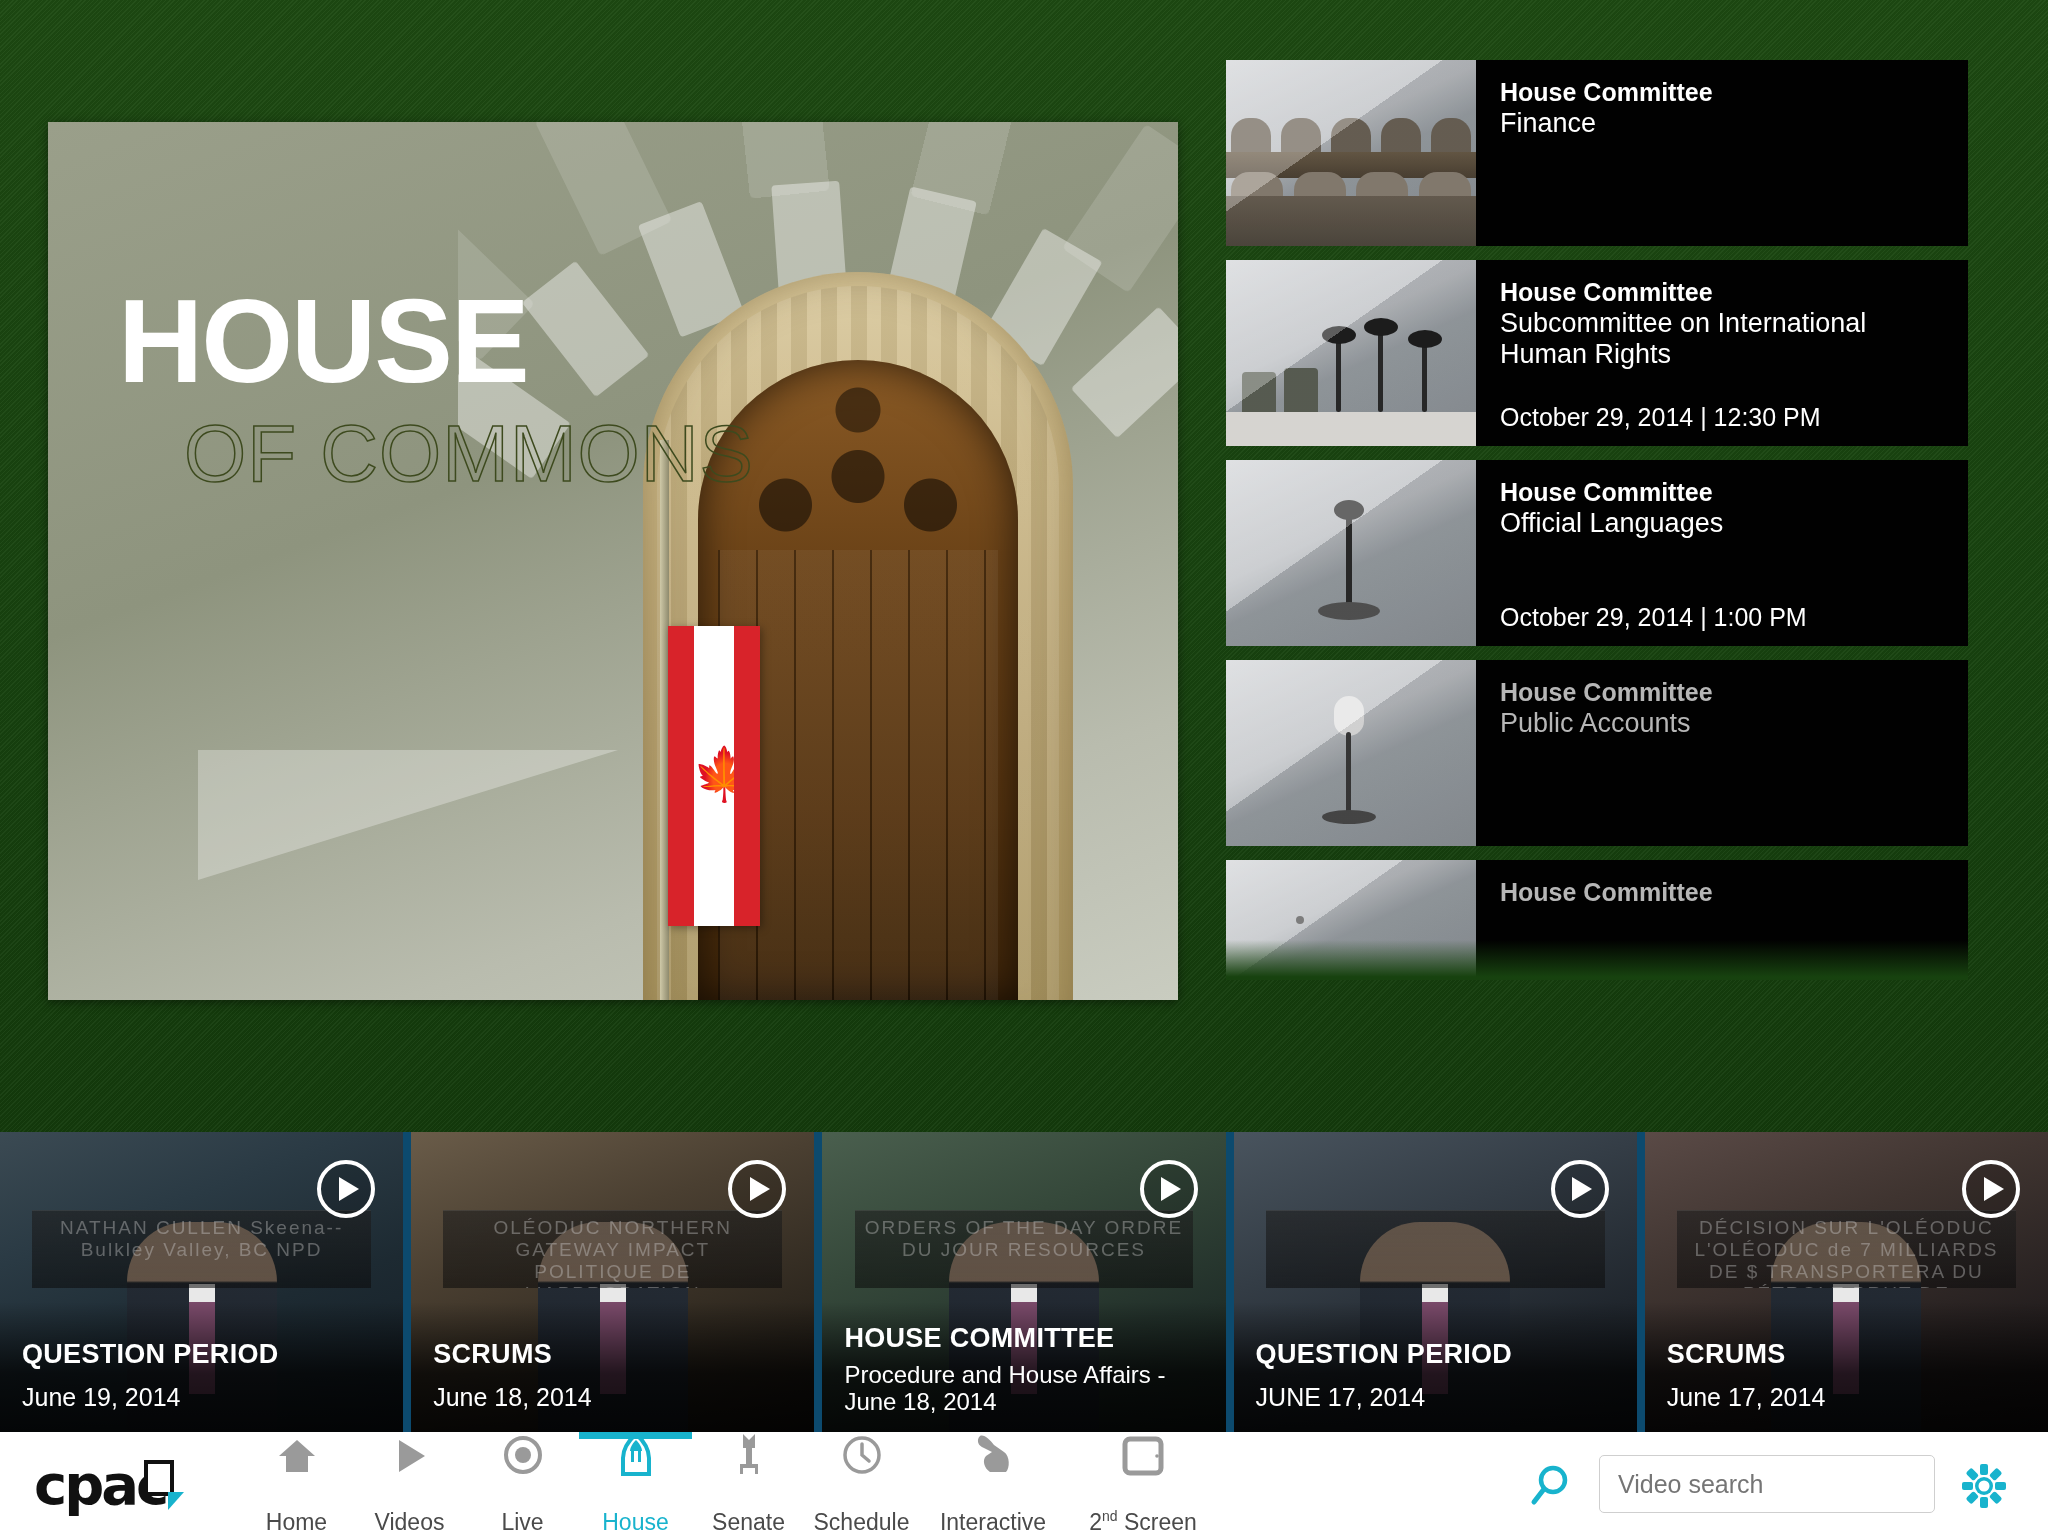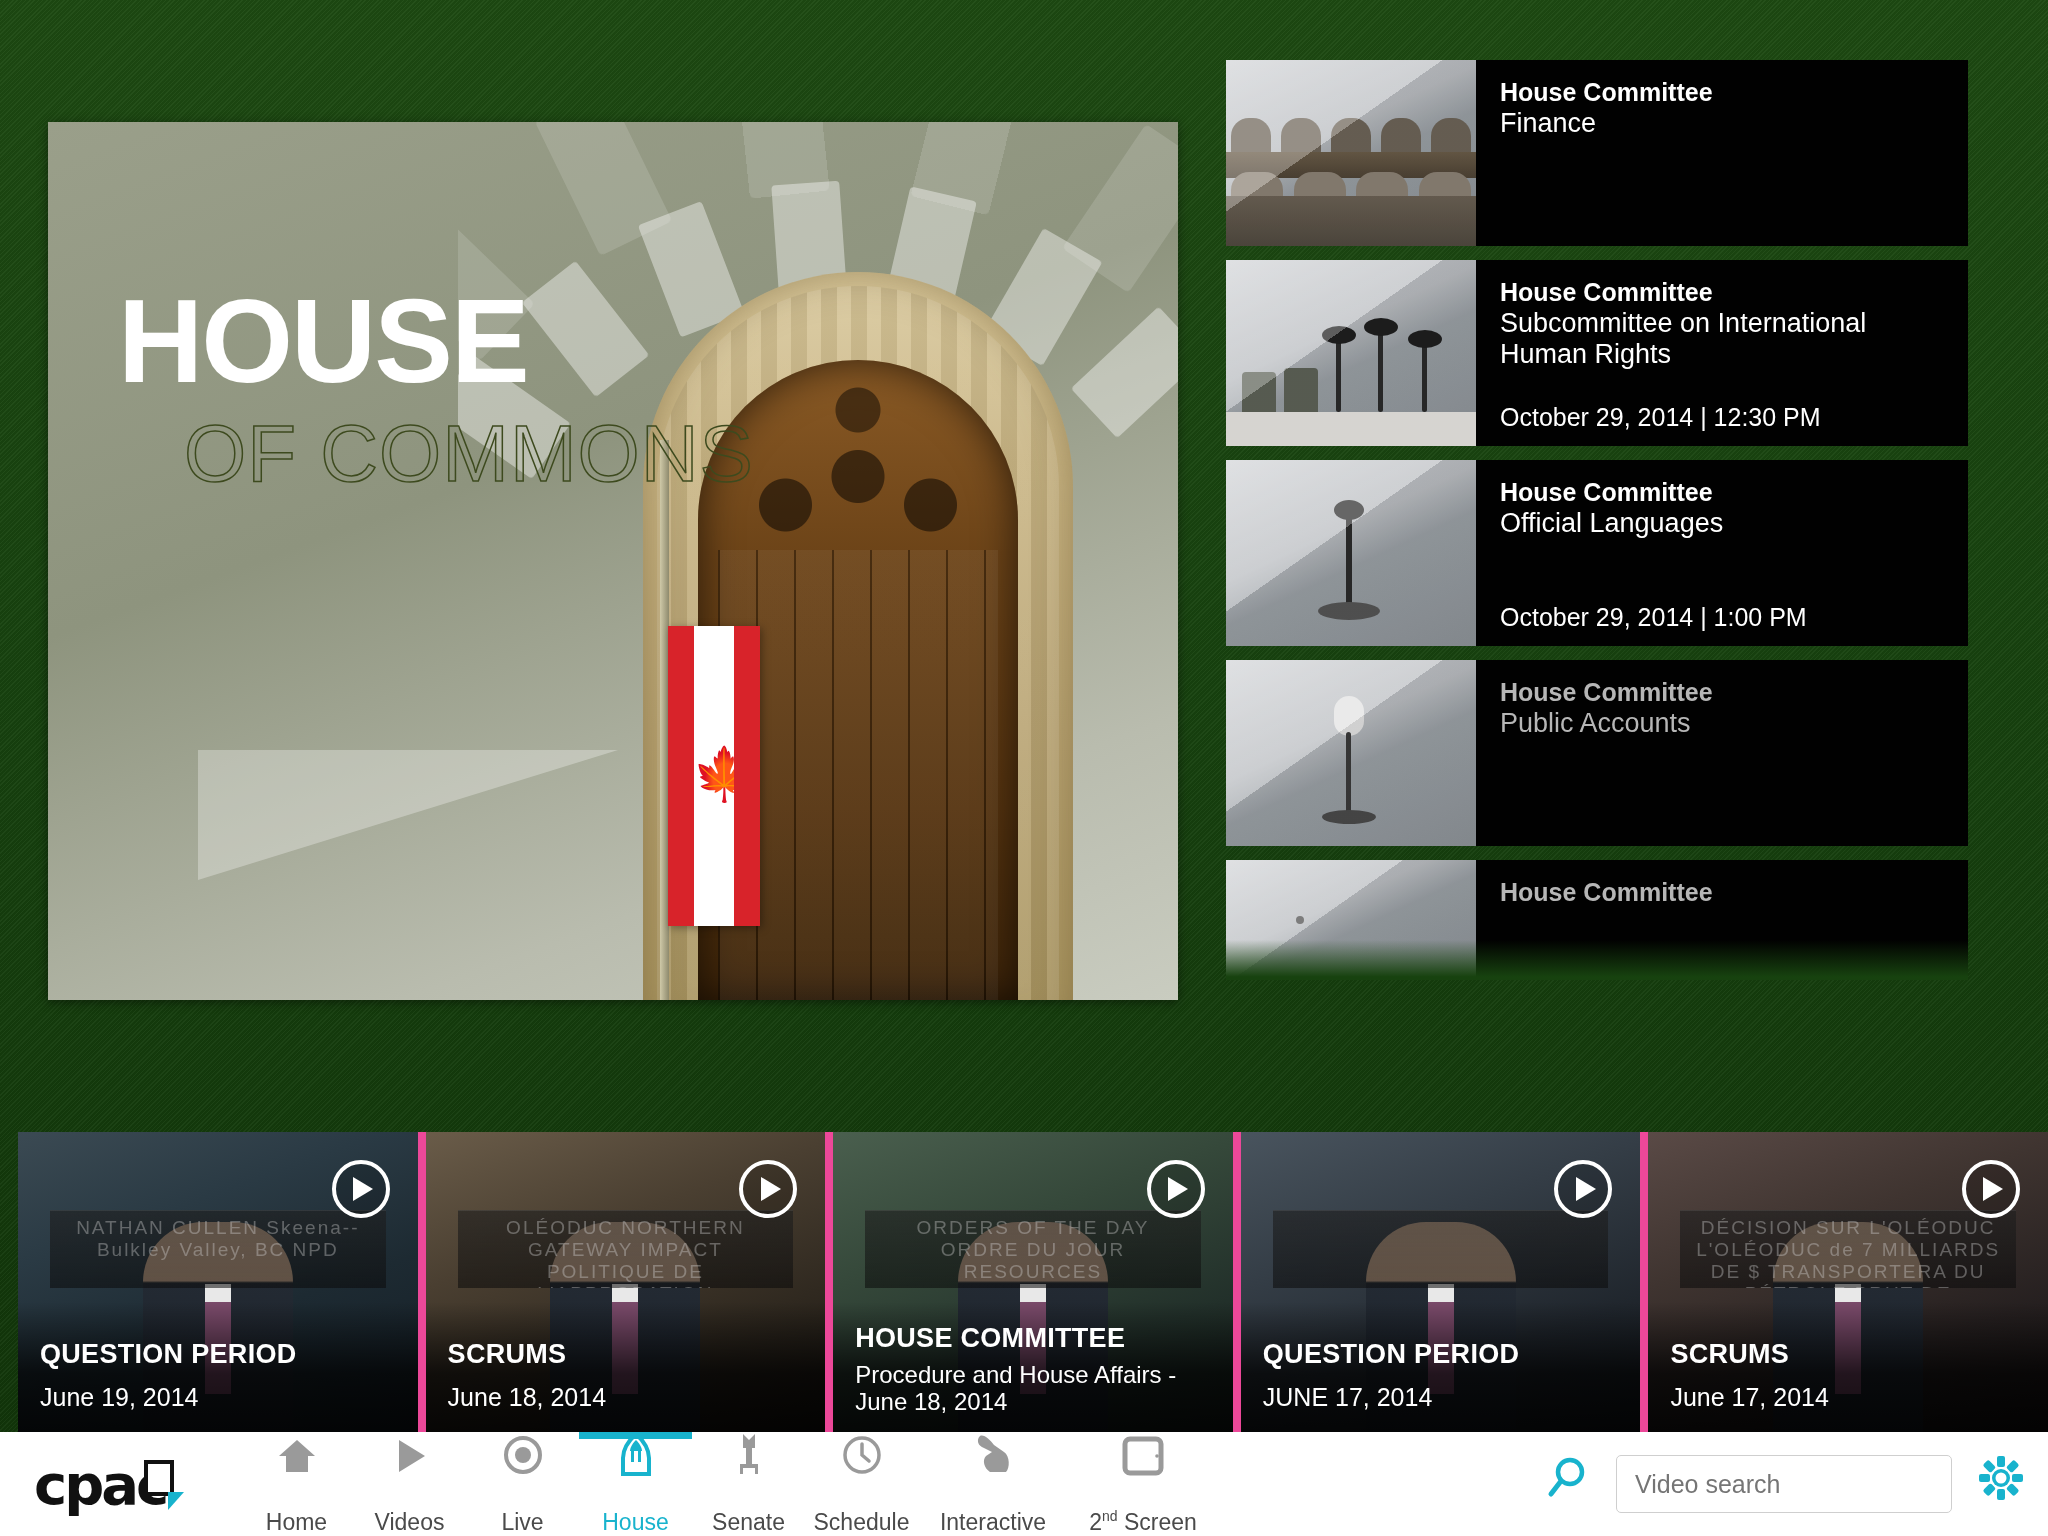--- a/index.html
+++ b/index.html
@@ -172,22 +172,22 @@
   .live-item.dim .meta{ color:#b6b6b6; }
   .live-item.last{ height:120px; }
   .fade-mask{
     position:absolute; left:0; right:0; bottom:0; height:40px;
     background:linear-gradient(180deg, rgba(23,66,15,0) 0%, rgba(23,66,15,1) 92%);
     pointer-events:none;
   }
 
   
   .strip{
-    position:absolute; left:18px; right:0; top:1132px; height:300px;
-    background:#ec4899; display:flex; gap:8px;
+    position:absolute; left:0; right:0; top:1132px; height:300px;
+    background:#0c4a6e; display:flex; gap:8px;
   }
   .vcard{
     position:relative; flex:1; overflow:hidden; background:#111;
   }
   .vcard .photo{ position:absolute; inset:0; }
   .p1{ background:linear-gradient(160deg,#3b4a53 0%,#2a3a44 30%,#1d2a32 60%,#141d24 100%); }
   .p2{ background:linear-gradient(160deg,#6a5c49 0%,#4a3f31 35%,#2a241c 75%,#181410 100%); }
   .p3{ background:linear-gradient(160deg,#4a5f4e 0%,#35483a 35%,#22302a 70%,#16201c 100%); }
   .p4{ background:linear-gradient(160deg,#49545e 0%,#343d46 35%,#20262d 70%,#151a1f 100%); }
   .p5{ background:linear-gradient(160deg,#5a4a46 0%,#3f3430 35%,#262020 70%,#171313 100%); }
@@ -262,21 +262,21 @@
     align-items:center; justify-content:space-between; gap:6px; cursor:pointer;
   }
   .navitem .lbl{ font-size:23px; color:#4a4a4a; white-space:nowrap; }
   .navitem .ico{ height:44px; display:flex; align-items:flex-end; justify-content:center; }
   .navitem.wide{ width:150px; }
   .navitem.active .lbl{ color:#18b3cd; }
   .navitem.active .topbar{
     position:absolute; left:0; right:0; top:0; height:7px; background:#18b3cd;
   }
   .navitem sup{ font-size:14px; }
-  .navright{ margin-left:auto; display:flex; align-items:flex-start; gap:26px; padding-right:24px; }
+  .navright{ margin-left:auto; display:flex; align-items:flex-end; gap:26px; padding-right:41px; }
   .search-input{
     width:336px; height:58px; border:1px solid #cfcfcf; border-radius:5px;
     font-size:25px; color:#7a7a7a; padding:0 18px; outline:none;
     font-family:"Liberation Sans", sans-serif; background:#fff;
   }
 </style>
 </head>
 <body>
 
 <div class="bg-texture"></div>

